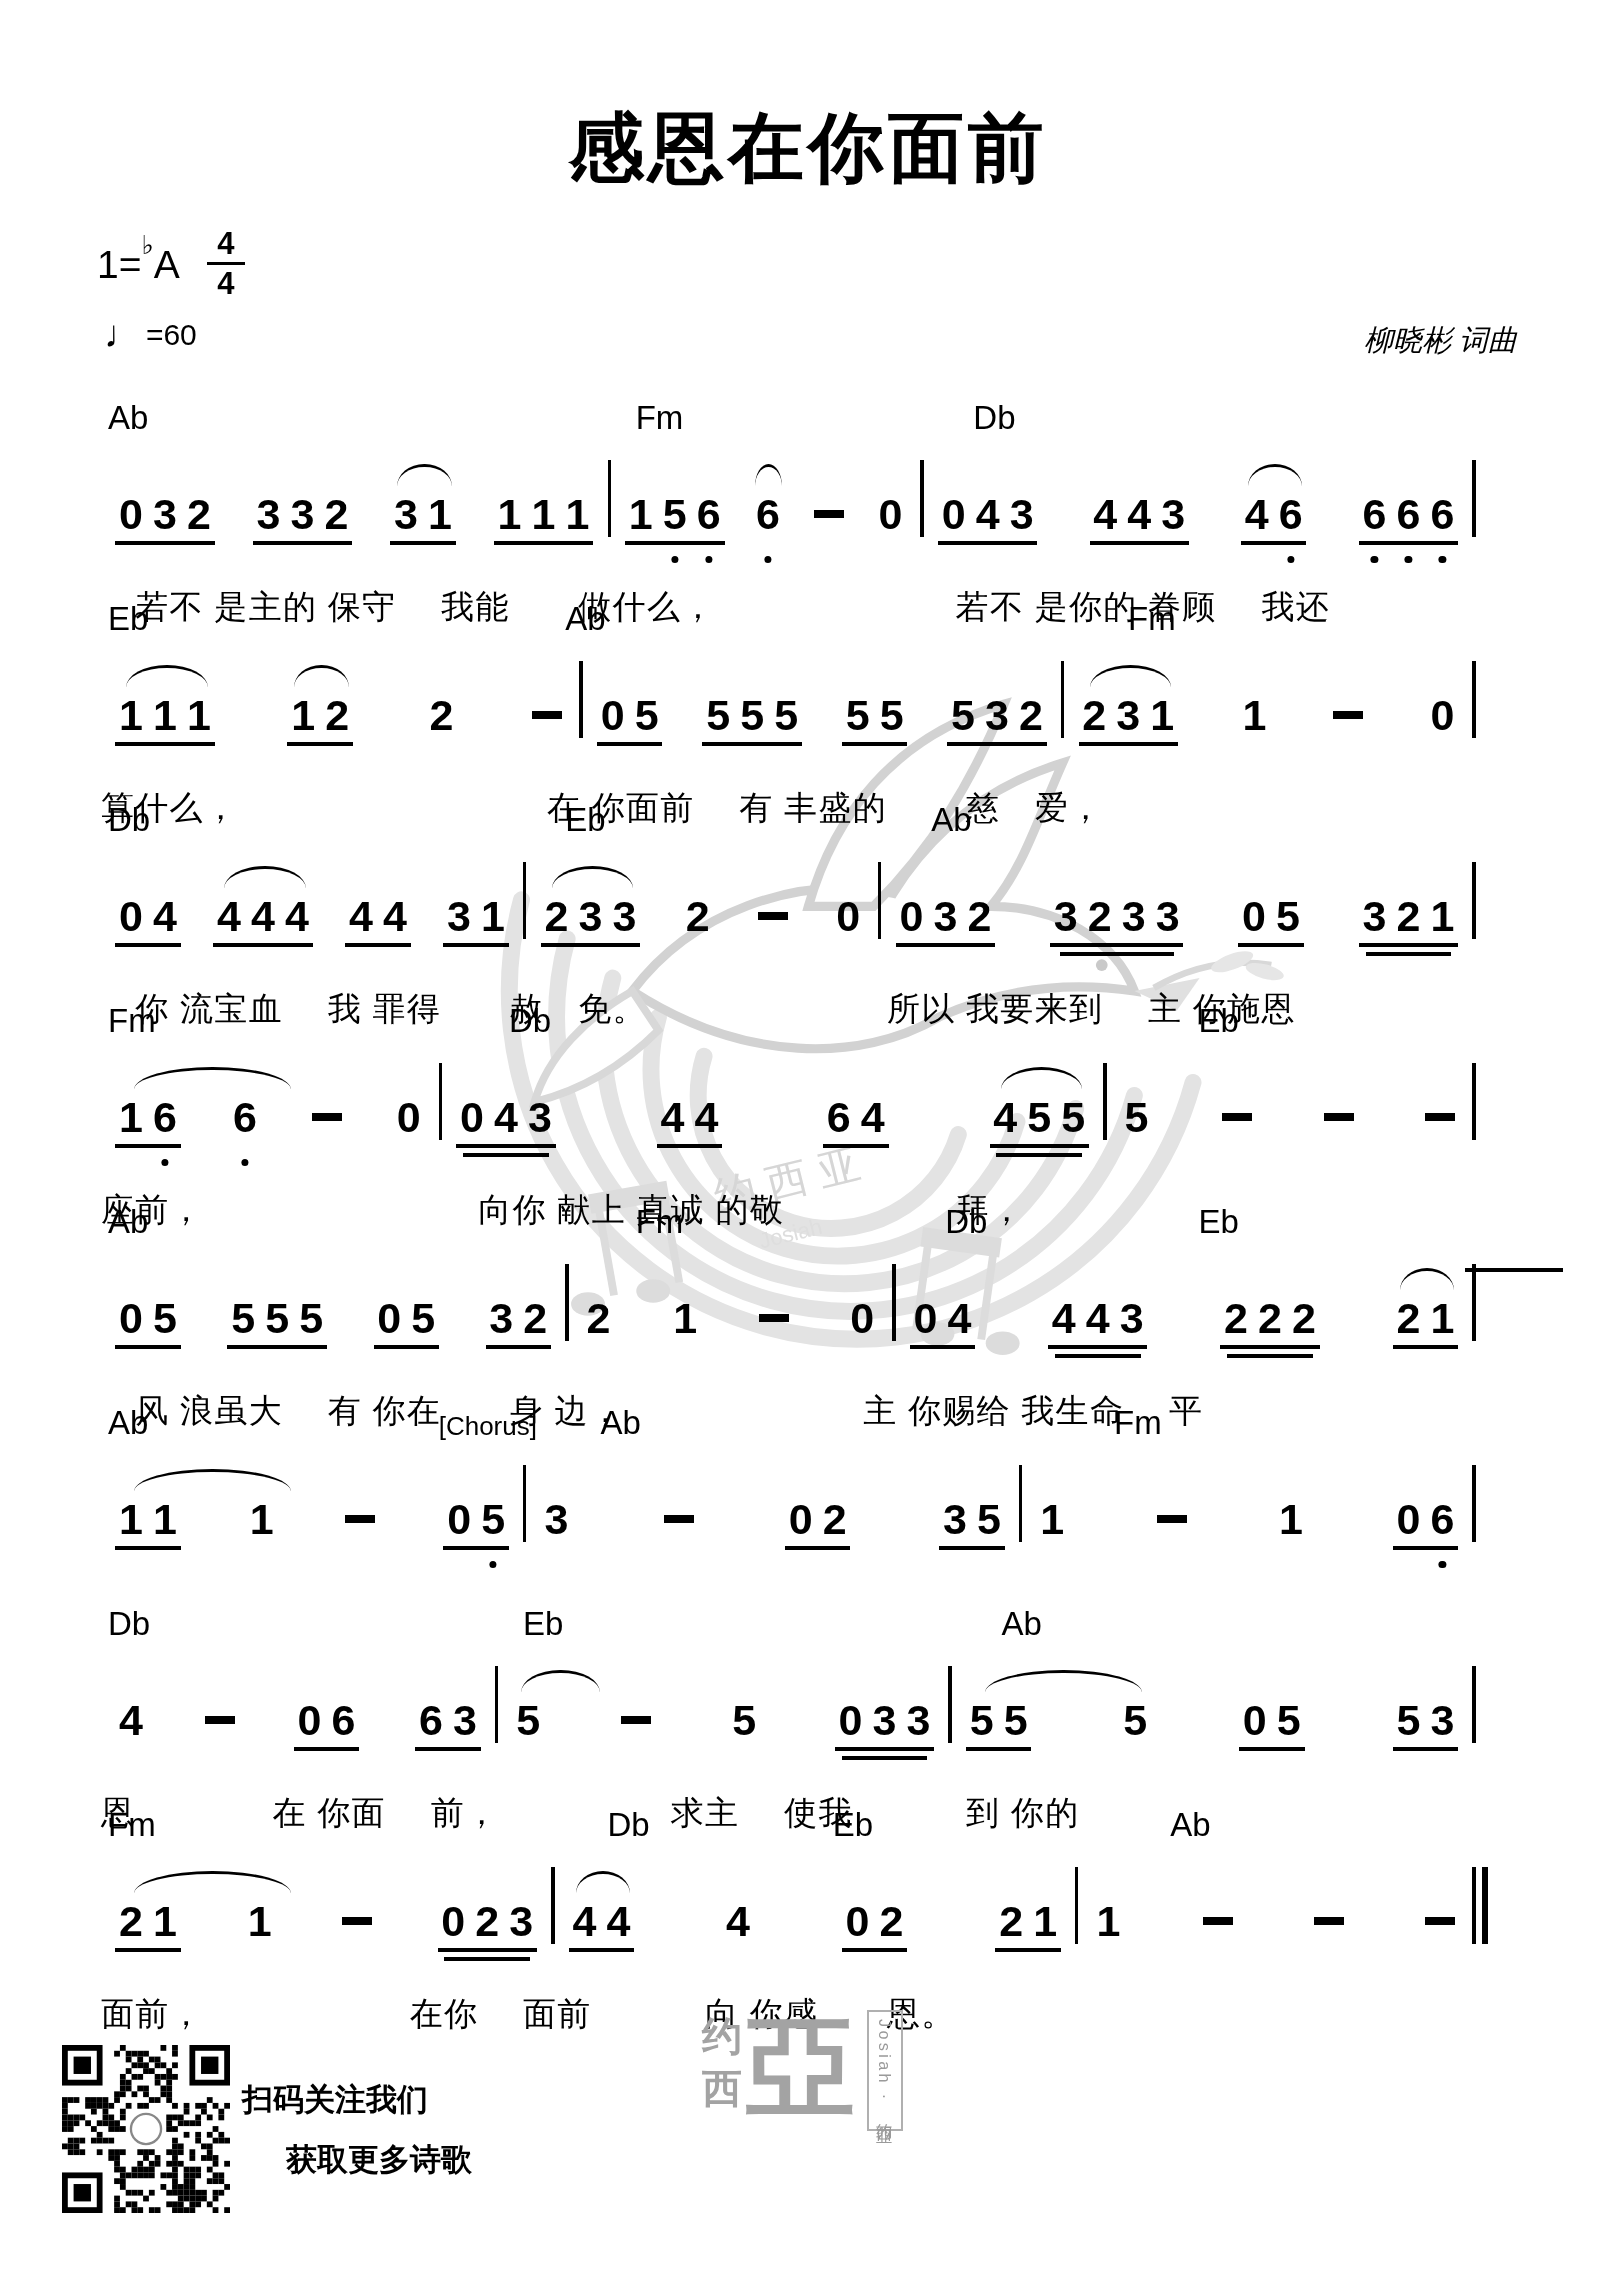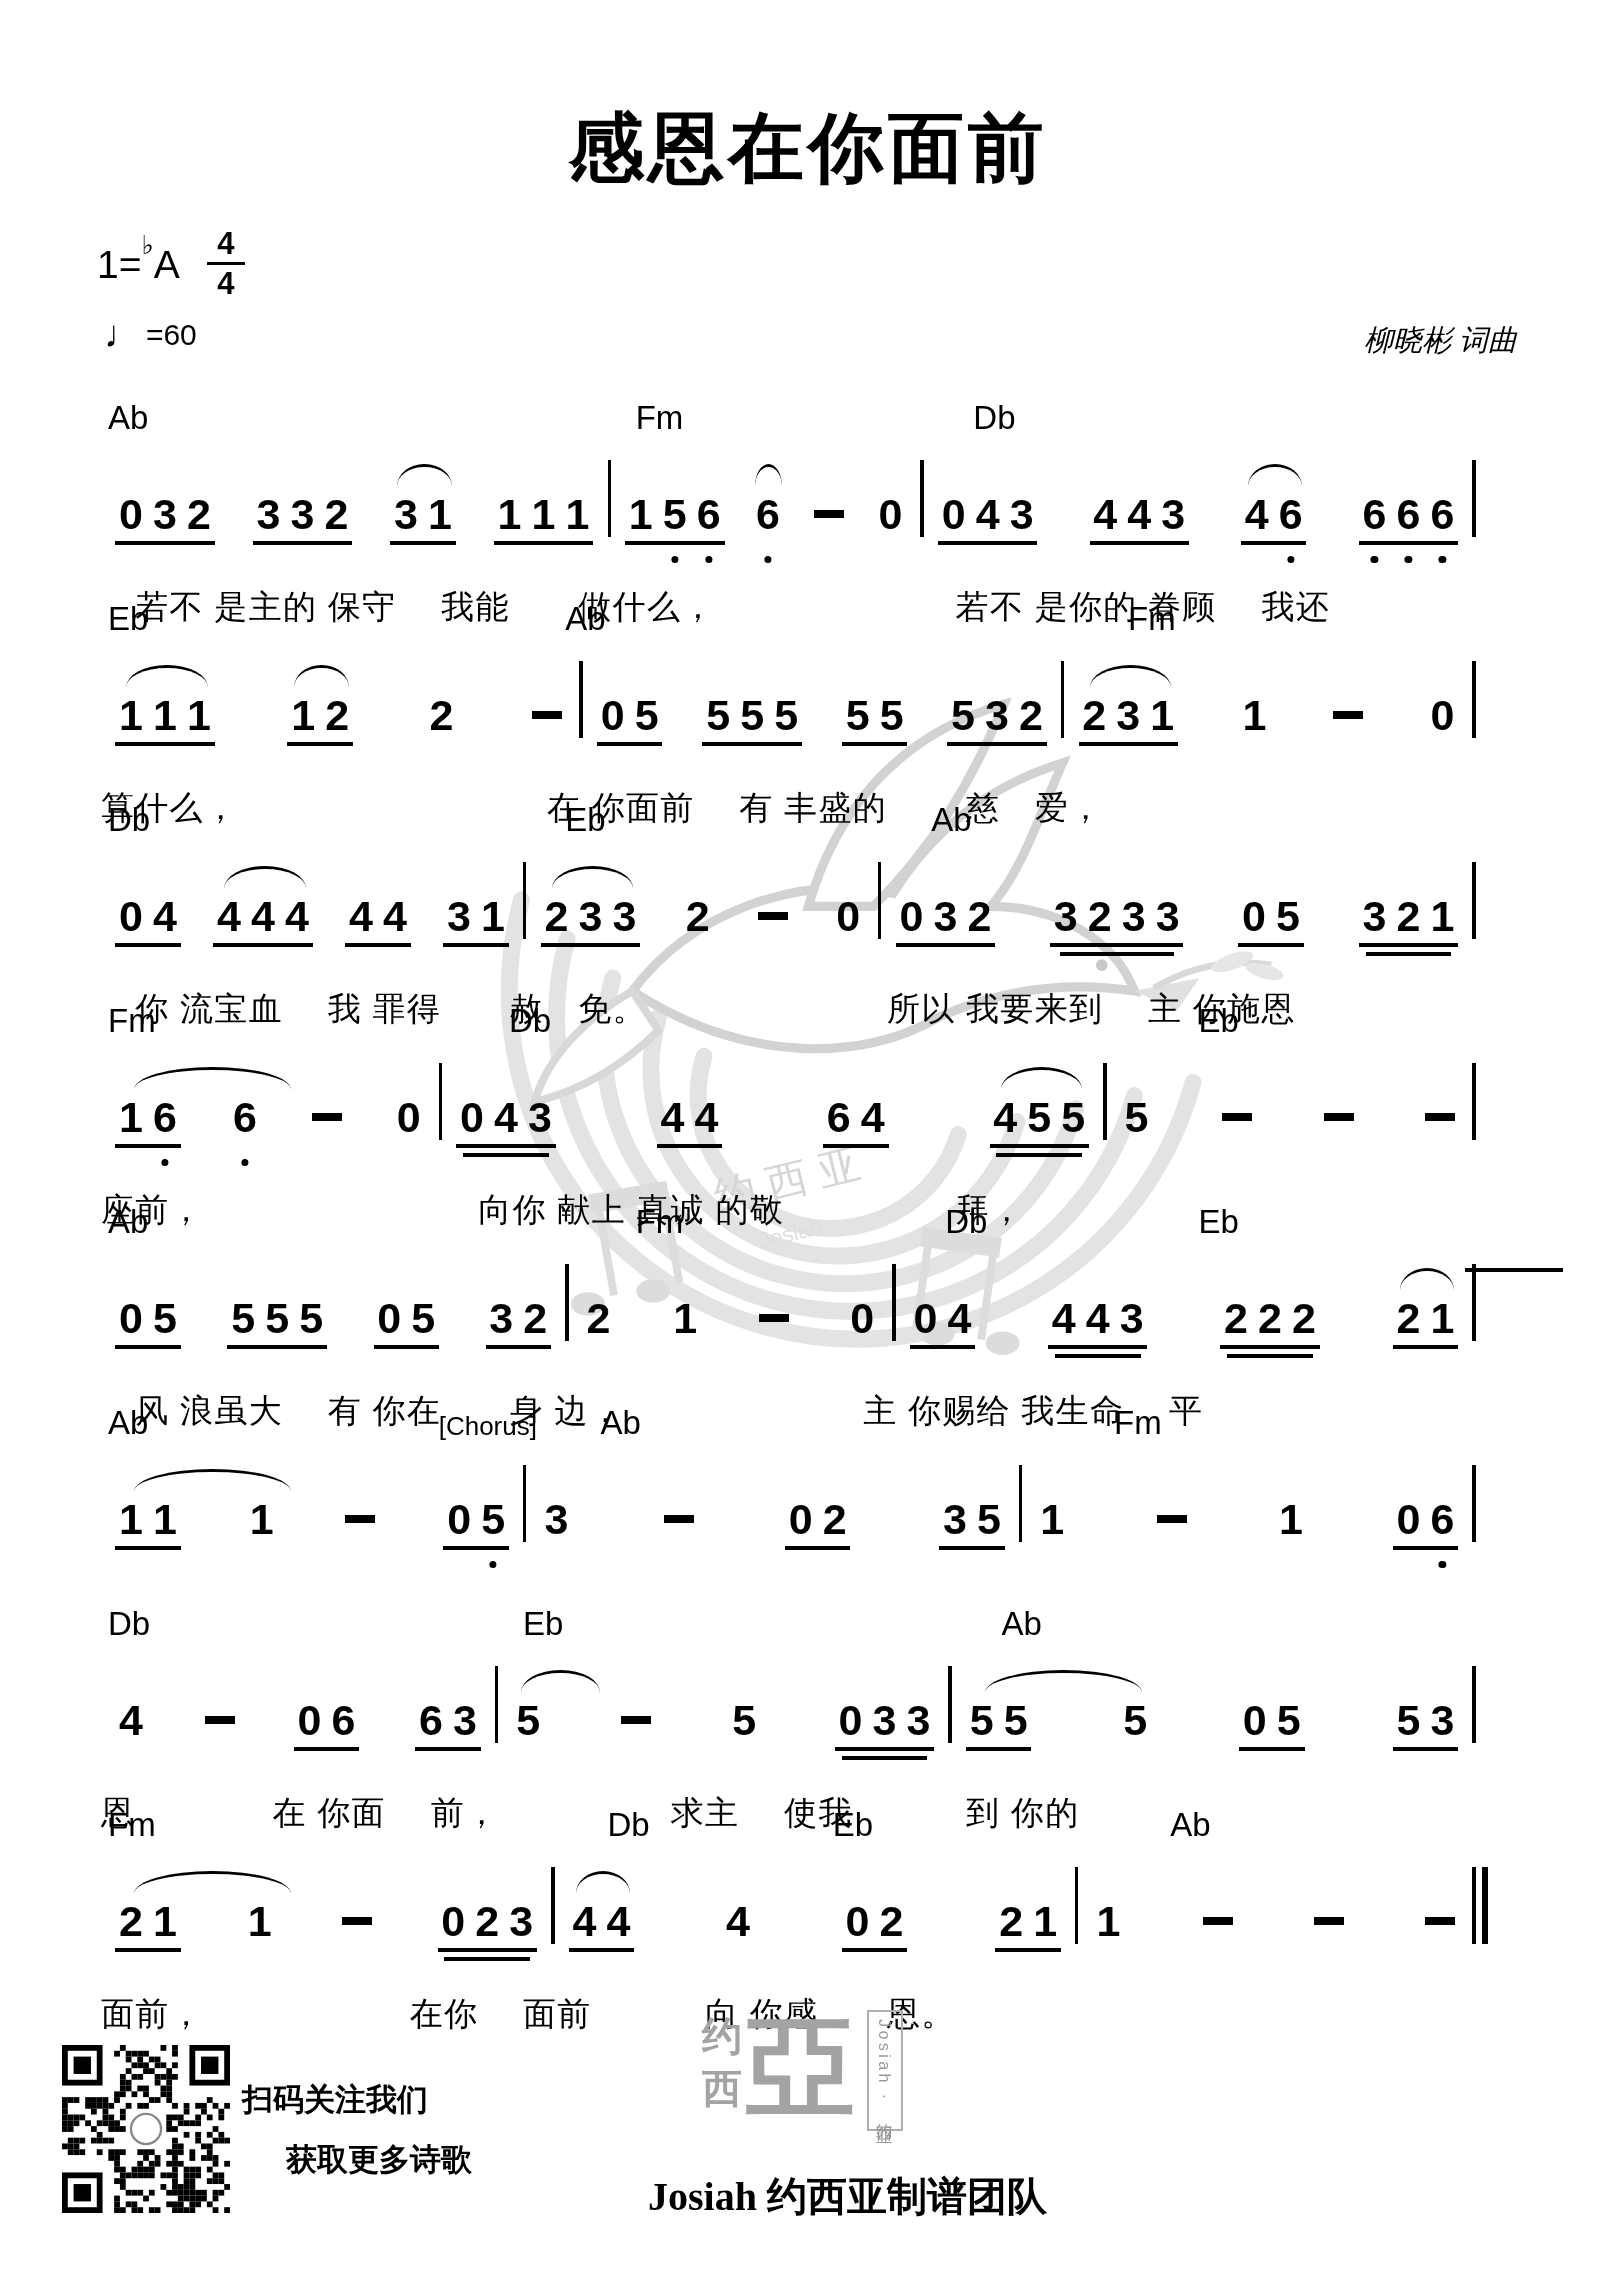--- a/index.html
+++ b/index.html
@@ -898,17 +898,16 @@
     <div class="qrcap1">扫码关注我们</div>
     <div class="qrcap2">获取更多诗歌</div>
     <div class="logo">
       <span class="stack">
         <span>约</span>
         <span>西</span>
       </span>
       <span class="big">亞</span>
       <span class="vbox">Josiah · 约西亚</span>
     </div>
-    <div class="team">Josiah 约西亚制谱团队</div>
   </div>
 
 </div>
 
 
 </body></html>

